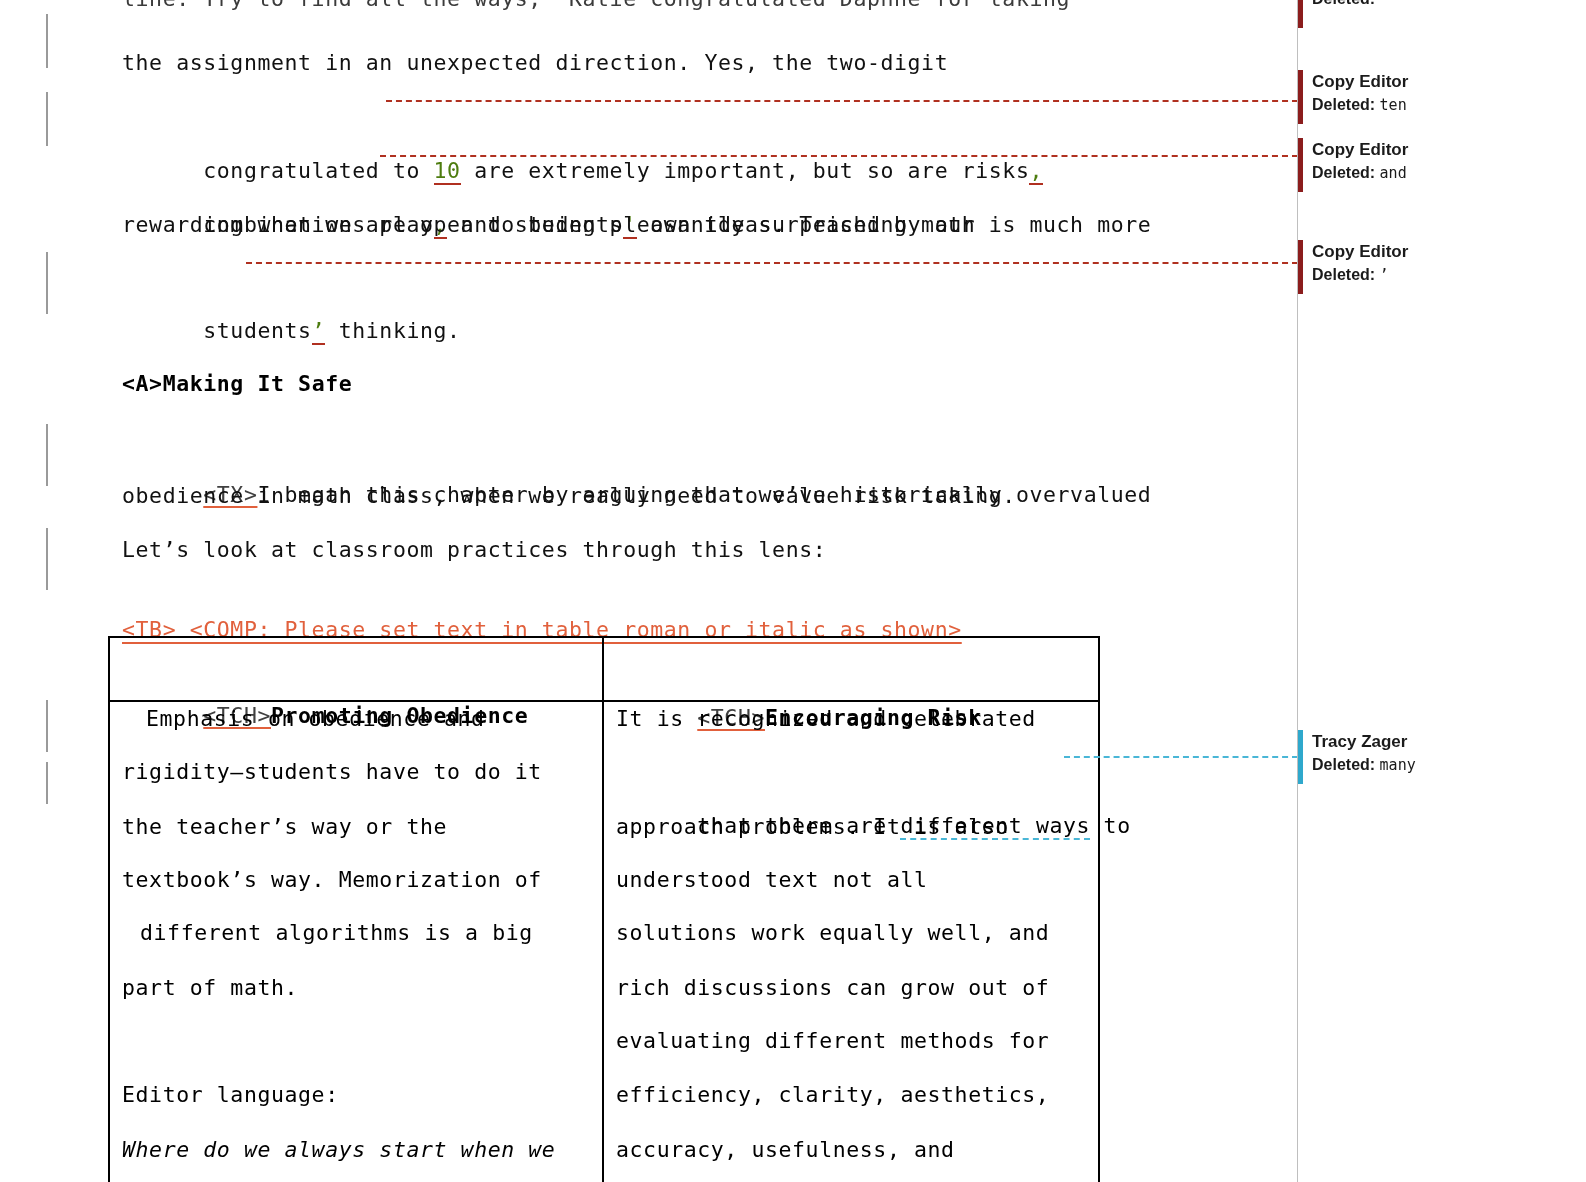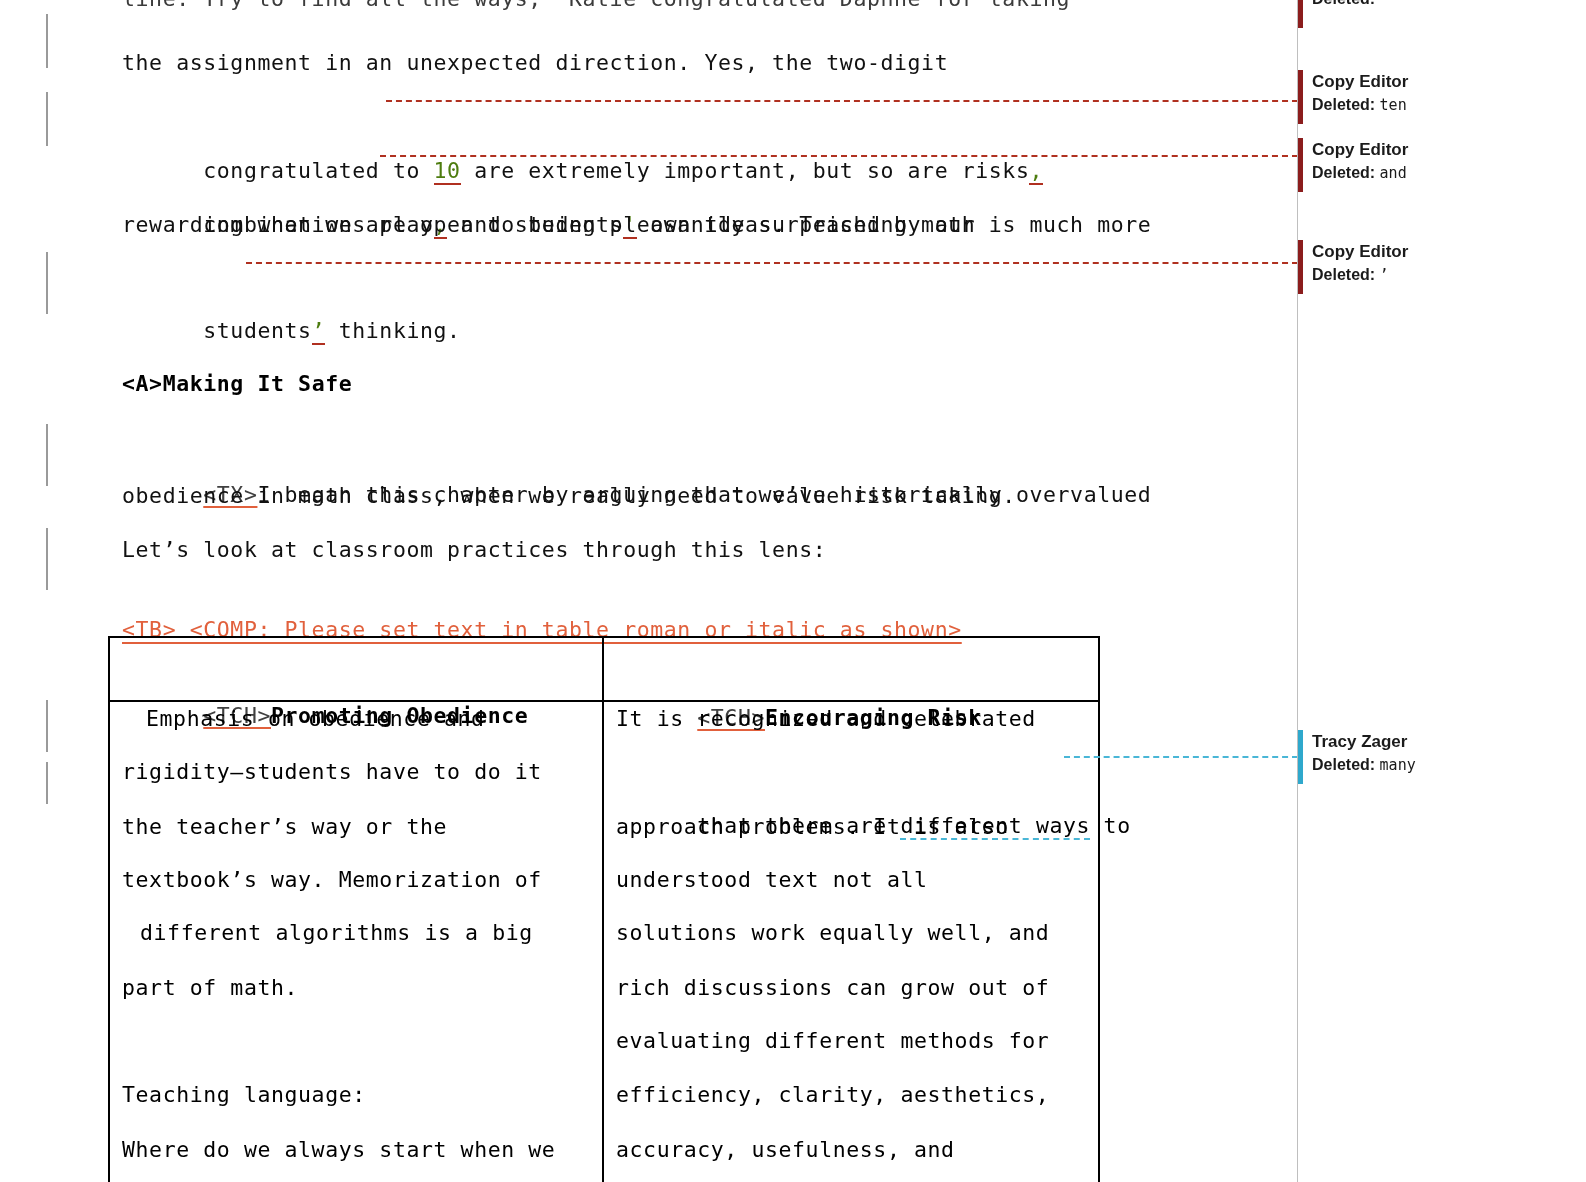--- a/index.html
+++ b/index.html
@@ -65,20 +65,21 @@
     text-underline-offset: 4px;
   }
   .ins-red-u {
     color: #4d7c0f;
     border-bottom: 2px solid #b03020;
   }
   .bold {
     font-weight: bold;
   }
   .ital {
+    font-style: italic;
   }
   .heading {
     position: absolute;
     font-size: 21.5px;
     font-weight: bold;
     letter-spacing: 0.6px;
     color: #000;
   }
   .orange-line {
     position: absolute;
@@ -251,21 +252,21 @@
     <div class="cell-text" style="left:616px; top:637px;">
       <span class="tag">&lt;TCH&gt;</span><span class="bold">Encouraging Risk</span>
     </div>
 
     <div class="cell-text" style="left:128px; top:692px;margin-left:18px;">Emphasis on obedience and</div>
     <div class="cell-text" style="left:122px; top:745px;">rigidity—students have to do it</div>
     <div class="cell-text" style="left:122px; top:800px;">the teacher’s way or the</div>
     <div class="cell-text" style="left:122px; top:853px;">textbook’s way. Memorization of</div>
     <div class="cell-text" style="left:122px; top:906px;margin-left:18px;">different algorithms is a big</div>
     <div class="cell-text" style="left:122px; top:961px;">part of math.</div>
-    <div class="cell-text" style="left:122px; top:1068px;">Teaching language:</div>
+    <div class="cell-text" style="left:122px; top:1068px;">Editor language:</div>
     <div class="cell-text ital" style="left:122px; top:1123px;">Where do we always start when we</div>
 
     <div class="cell-text" style="left:616px; top:692px;">It is recognized and celebrated</div>
     <div class="cell-text" style="left:616px; top:745px;text-align:right;">
       <span>that there are </span><span style="border-bottom:2px dashed #49b6d6;">different ways</span><span> to</span>
     </div>
     <div class="cell-text" style="left:616px; top:800px;">approach problems. It is also</div>
     <div class="cell-text" style="left:616px; top:853px;">understood text not all</div>
     <div class="cell-text" style="left:616px; top:906px;">solutions work equally well, and</div>
     <div class="cell-text" style="left:616px; top:961px;">rich discussions can grow out of</div>

